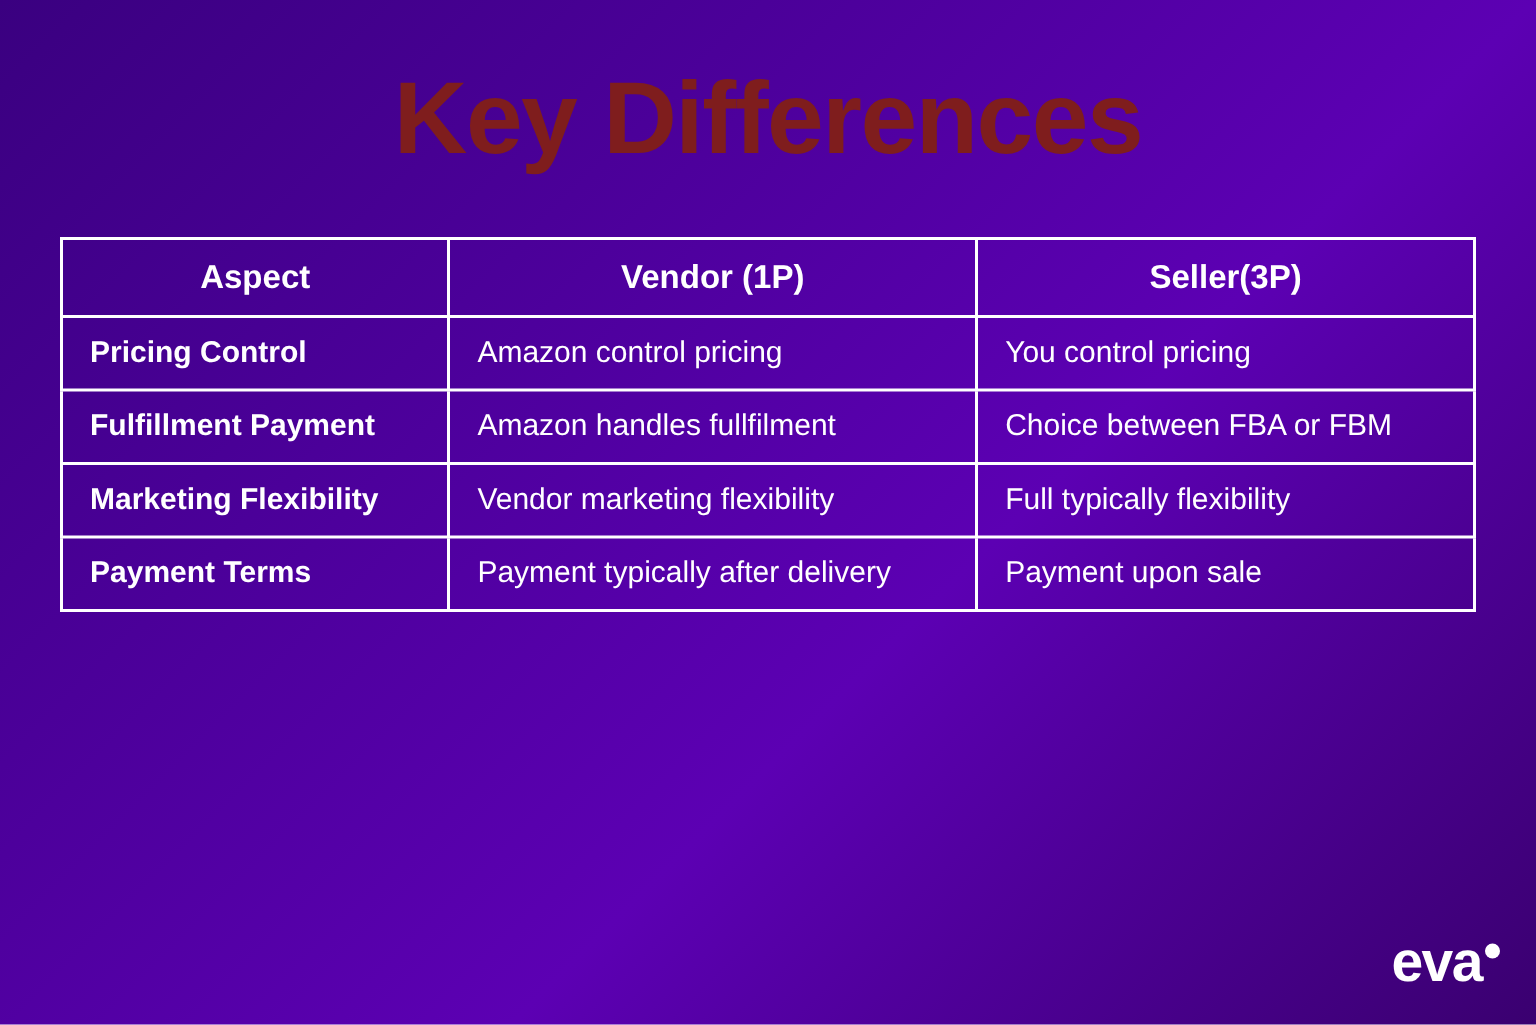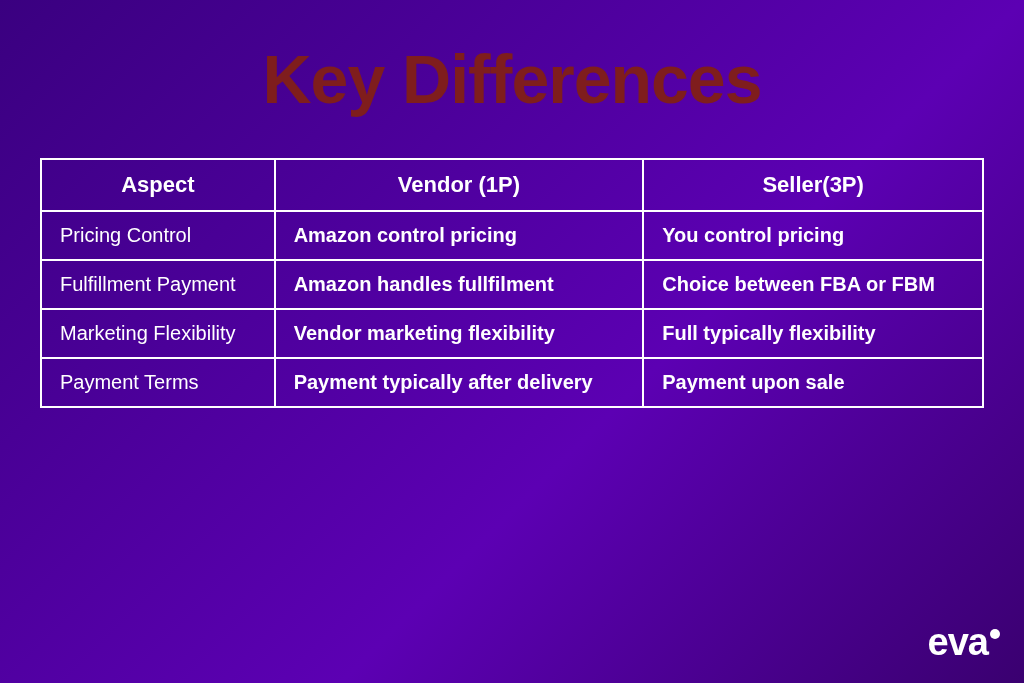--- a/index.html
+++ b/index.html
@@ -51,27 +51,27 @@
       vertical-align: middle;
     }
 
     thead th {
       font-weight: 900;
       font-size: 22px;
       background: transparent;
     }
 
     tbody tr td:first-child {
-      font-weight: 400;
+      font-weight: 700;
       font-size: 20px;
       margin-top: 47px;
     }
 
     tbody tr td:not(:first-child) {
-      font-weight: 700;
+      font-weight: 400;
     }
 
     .logo {
       position: absolute;
       bottom: 22px;
       right: 24px;
       display: flex;
     }
 
     .logo-text {

